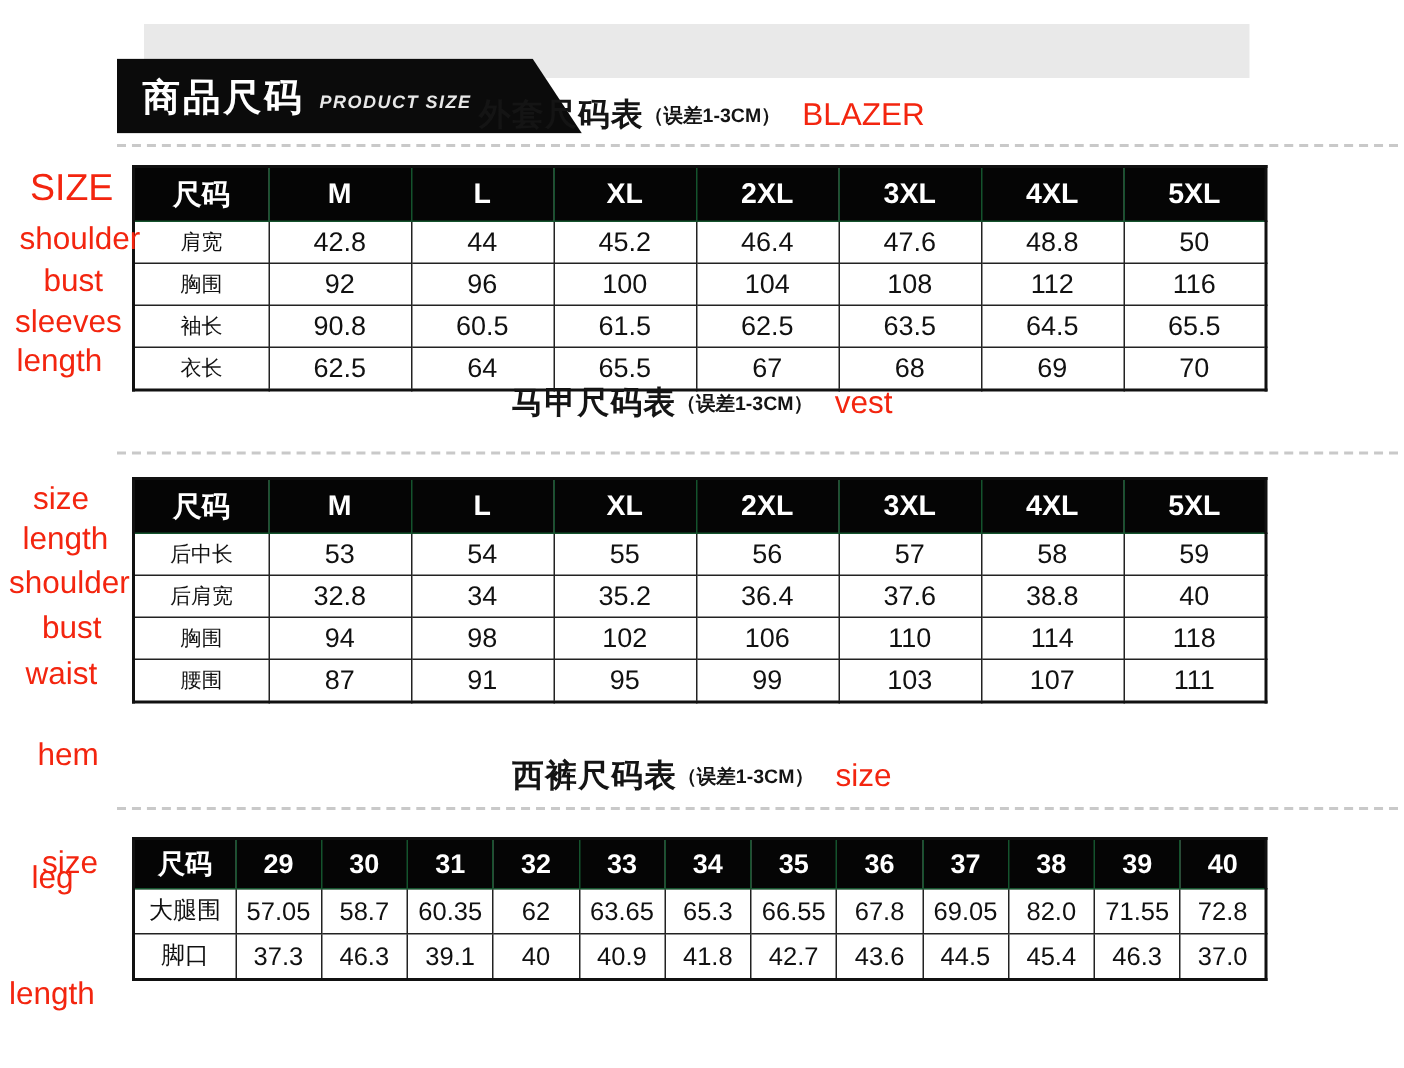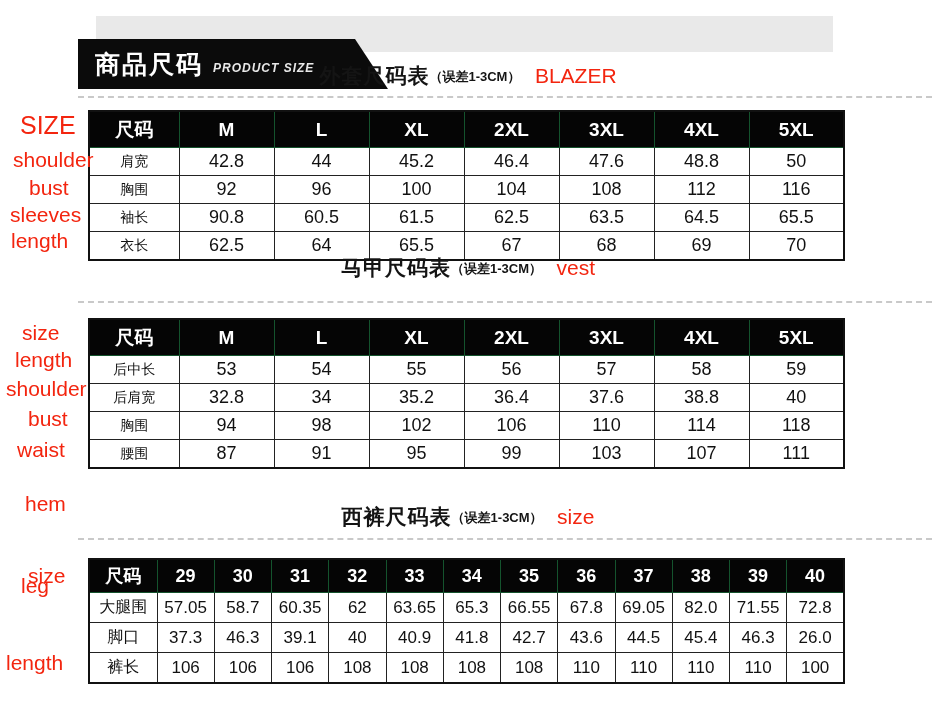--- a/index.html
+++ b/index.html
@@ -273,36 +273,21 @@
           <td>46.3</td>
           <td>39.1</td>
           <td>40</td>
           <td>40.9</td>
           <td>41.8</td>
           <td>42.7</td>
           <td>43.6</td>
           <td>44.5</td>
           <td>45.4</td>
           <td>46.3</td>
-          <td>26.0</td>
-        </tr>
-        <tr>
-          <td class="row-label">裤长</td>
-          <td>106</td>
-          <td>106</td>
-          <td>106</td>
-          <td>108</td>
-          <td>108</td>
-          <td>108</td>
-          <td>108</td>
-          <td>110</td>
-          <td>110</td>
-          <td>110</td>
-          <td>110</td>
-          <td>100</td>
+          <td>37.0</td>
         </tr>
       </tbody>
     </table>
 
   <span class="side sl-1-0">SIZE</span>
   <span class="side sl-1-1">shoulder</span>
   <span class="side sl-1-2">bust</span>
   <span class="side sl-1-3">sleeves</span>
   <span class="side sl-1-4">length</span>
   <span class="side sl-2-0">size</span>

